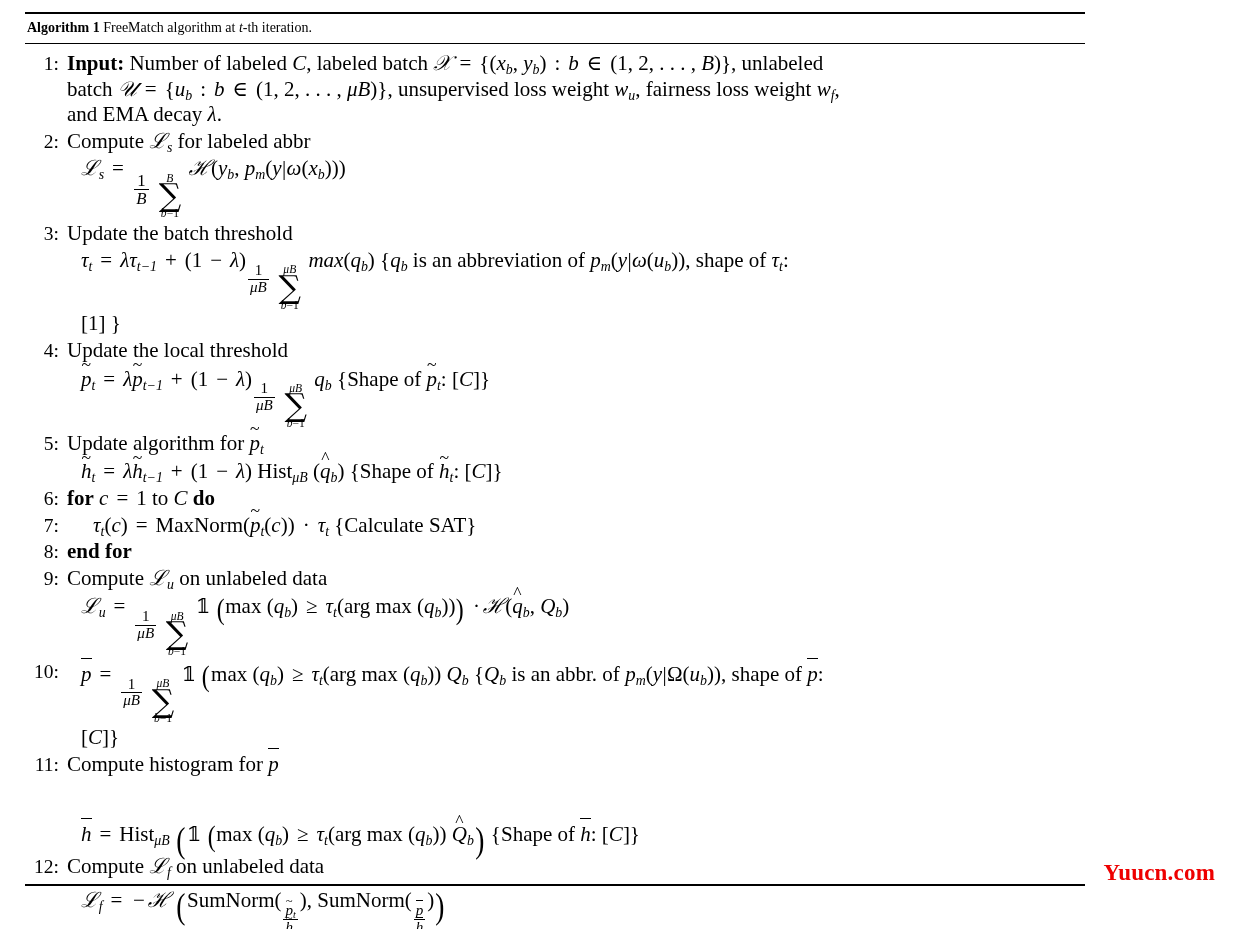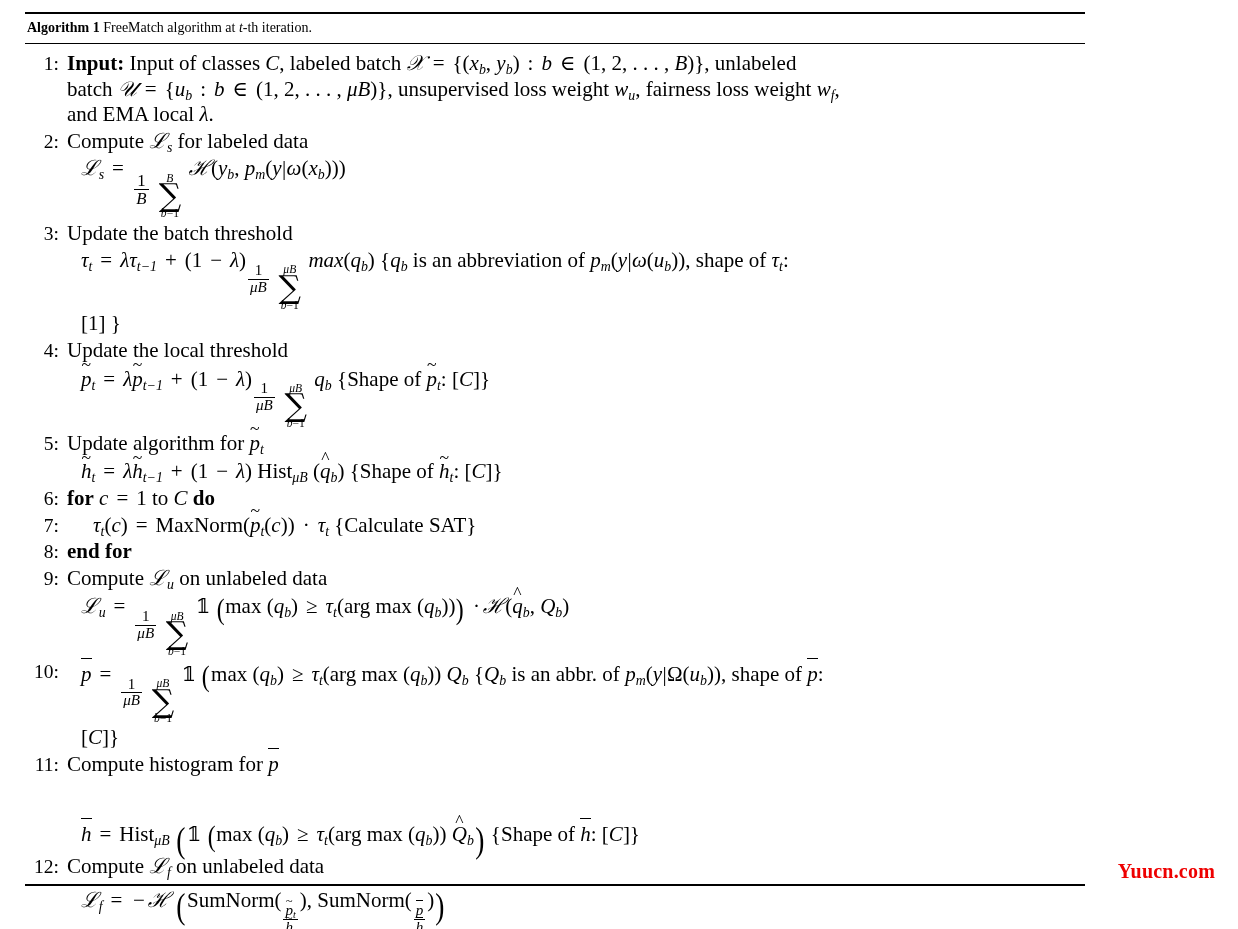--- a/index.html
+++ b/index.html
@@ -150,21 +150,21 @@
 
   .mid { padding: 0 .02em; }
 
   b.bf { font-weight: bold; text-align: right; }
 
   .watermark {
     position: absolute;
     right: 23px;
     top: 860px;
     color: #ee0000;
-    font-size: 20px;
+    font-size: 23px;
     font-family: "Liberation Serif", "DejaVu Serif", serif;
     font-weight: bold;
     letter-spacing: .2px;
   }
 
   .bottom-rule {
     position: absolute;
     left: 25px;
     top: 884px;
     width: 1060px;
@@ -183,30 +183,30 @@
   </div>
 
   <div class="rule-thin"></div>
 
   <div class="algo-body">
 
     <div class="line">
       <div class="lineno">1:</div>
       <div class="content">
         <b class="bf">Input:</b>
-        <span>Input of classes </span><span class="mi">C</span><span>, labeled batch </span><span class="cal">𝒳</span> <span class="op">=</span> {(<span class="mi">x</span><sub class="mi">b</sub>, <span class="mi">y</span><sub class="mi">b</sub>) <span class="op">:</span> <span class="mi">b</span> <span class="op">∈</span> (1, 2, . . . , <span class="mi">B</span>)}<span>, unlabeled</span><br>
+        <span>Number of labeled </span><span class="mi">C</span><span>, labeled batch </span><span class="cal">𝒳</span> <span class="op">=</span> {(<span class="mi">x</span><sub class="mi">b</sub>, <span class="mi">y</span><sub class="mi">b</sub>) <span class="op">:</span> <span class="mi">b</span> <span class="op">∈</span> (1, 2, . . . , <span class="mi">B</span>)}<span>, unlabeled</span><br>
         <span>batch </span><span class="cal">𝒰</span> <span class="op">=</span> {<span class="mi">u</span><sub class="mi">b</sub> <span class="op">:</span> <span class="mi">b</span> <span class="op">∈</span> (1, 2, . . . , <span class="mi">μB</span>)}<span>, unsupervised loss weight </span><span class="mi">w</span><sub class="mi">u</sub><span>, fairness loss weight </span><span class="mi">w</span><sub class="mi">f</sub>,<br>
-        <span>and EMA local </span><span class="mi">λ</span>.
+        <span>and EMA decay </span><span class="mi">λ</span>.
       </div>
     </div>
 
     <div class="line">
       <div class="lineno">2:</div>
       <div class="content">
-        <span>Compute </span><span class="cal">ℒ</span><sub class="mi">s</sub><span> for labeled data</span>
+        <span>Compute </span><span class="cal">ℒ</span><sub class="mi">s</sub><span> for labeled abbr</span>
         <div style="padding-left:14px; padding-top:2px;">
           <span class="cal">ℒ</span><sub class="mi">s</sub> <span class="op">=</span>
           <span class="frac big">
               <span class="num">1</span>
               <span class="den mi">B</span>
             </span>
           <span class="sum">
               <span class="lim-top mi">B</span>
               <span class="sig">∑</span>
               <span class="lim-bot"><span class="mi">b</span>=1</span>

